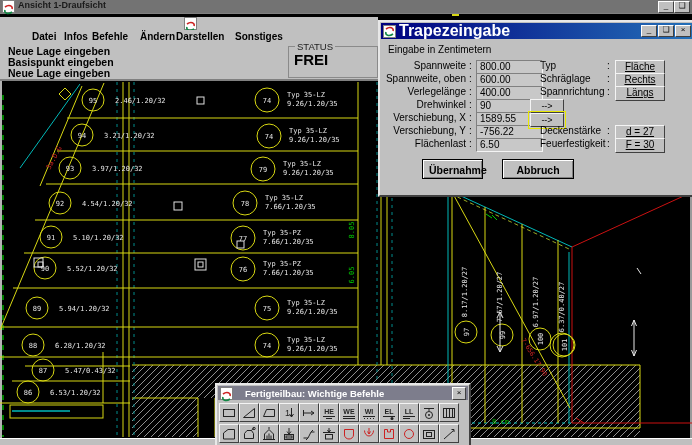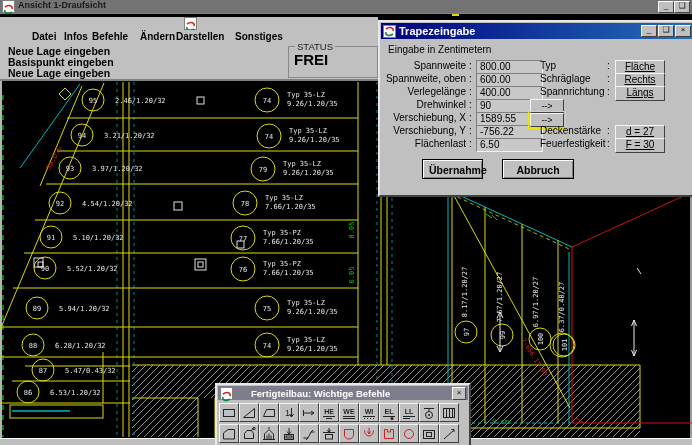--- a/index.html
+++ b/index.html
@@ -29,21 +29,21 @@
   
   .canvas{position:absolute;left:0;top:81px;width:692px;height:357px;background:#000;}
   
   .bstrip{position:absolute;left:0;top:438px;width:692px;height:7px;background:#bfbfbf;
           border-top:1px solid #fff;z-index:5;}
   
   .dialog{position:absolute;left:378px;top:20px;width:314px;height:173px;background:#c0c0c0;
           border:2px solid;border-color:#e8e8e8 #404040 #404040 #e8e8e8;z-index:20;font-size:10px;color:#000;}
   .dlg-title{position:absolute;left:1px;top:1px;right:1px;height:16px;
              background:linear-gradient(90deg,#00007f,#2470b8);display:flex;align-items:center;}
-  .dlg-title .t{color:#fff;font-weight:bold;font-size:11px;margin-left:3px;}
+  .dlg-title .t{color:#fff;font-weight:bold;font-size:16px;margin-left:3px;}
   .dlg-btns{position:absolute;right:2px;top:2px;display:flex;gap:1px;}
   .dlg-btns .winbtn{position:static;}
   .note{position:absolute;left:8px;top:22px;font-size:10px;}
   .frow{position:absolute;height:13px;}
   .flabel{position:absolute;left:2px;width:84px;text-align:right;}
   .colon{position:absolute;left:89px;}
   .fbox{position:absolute;left:96px;width:62px;height:12px;background:#c8c8c8;
         border:1px solid;border-color:#808080 #f4f4f4 #f4f4f4 #808080;padding-left:3px;line-height:12px;}
   .arrowbtn{position:absolute;left:150px;width:34px;height:14px;background:#c0c0c0;
             border:1px solid;border-color:#f4f4f4 #404040 #404040 #f4f4f4;
@@ -55,21 +55,21 @@
           border:1px solid;border-color:#f4f4f4 #404040 #404040 #f4f4f4;
           font-size:10px;line-height:12px;text-align:center;text-decoration:underline;}
   .okbtn{position:absolute;top:137px;height:20px;background:#c0c0c0;border:1px solid #000;
          box-shadow:inset 1px 1px 0 #fff,inset -1px -1px 0 #808080;
          font-weight:bold;font-size:10.5px;text-align:center;line-height:18px;}
   
   .toolwin{position:absolute;left:215px;top:383px;width:252px;height:62px;background:#c0c0c0;
            border:2px solid;border-color:#e8e8e8 #404040 #404040 #e8e8e8;z-index:10;}
   .tool-title{position:absolute;left:1px;top:1px;right:1px;height:14px;background:#7d7d8c;
               display:flex;align-items:center;}
-  .tool-title .t{color:#fff;font-weight:bold;font-size:9.5px;margin-left:18px;white-space:nowrap;}
+  .tool-title .t{color:#fff;font-weight:bold;font-size:9.5px;margin-left:12px;white-space:nowrap;}
   .tool-title .winbtn{position:absolute;right:2px;top:1px;width:12px;height:11px;line-height:9px;}
   .tbrow{position:absolute;left:2px;display:flex;}
   .tbtn{width:20px;height:19px;background:#c0c0c0;border:1px solid;
         border-color:#f4f4f4 #404040 #404040 #f4f4f4;box-sizing:border-box;
         display:flex;align-items:center;justify-content:center;padding:0;}
   .tbtn svg{display:block;}
   .cadtext{font-family:"DejaVu Sans Mono",monospace;}
 </style>
 </head>
 <body>

